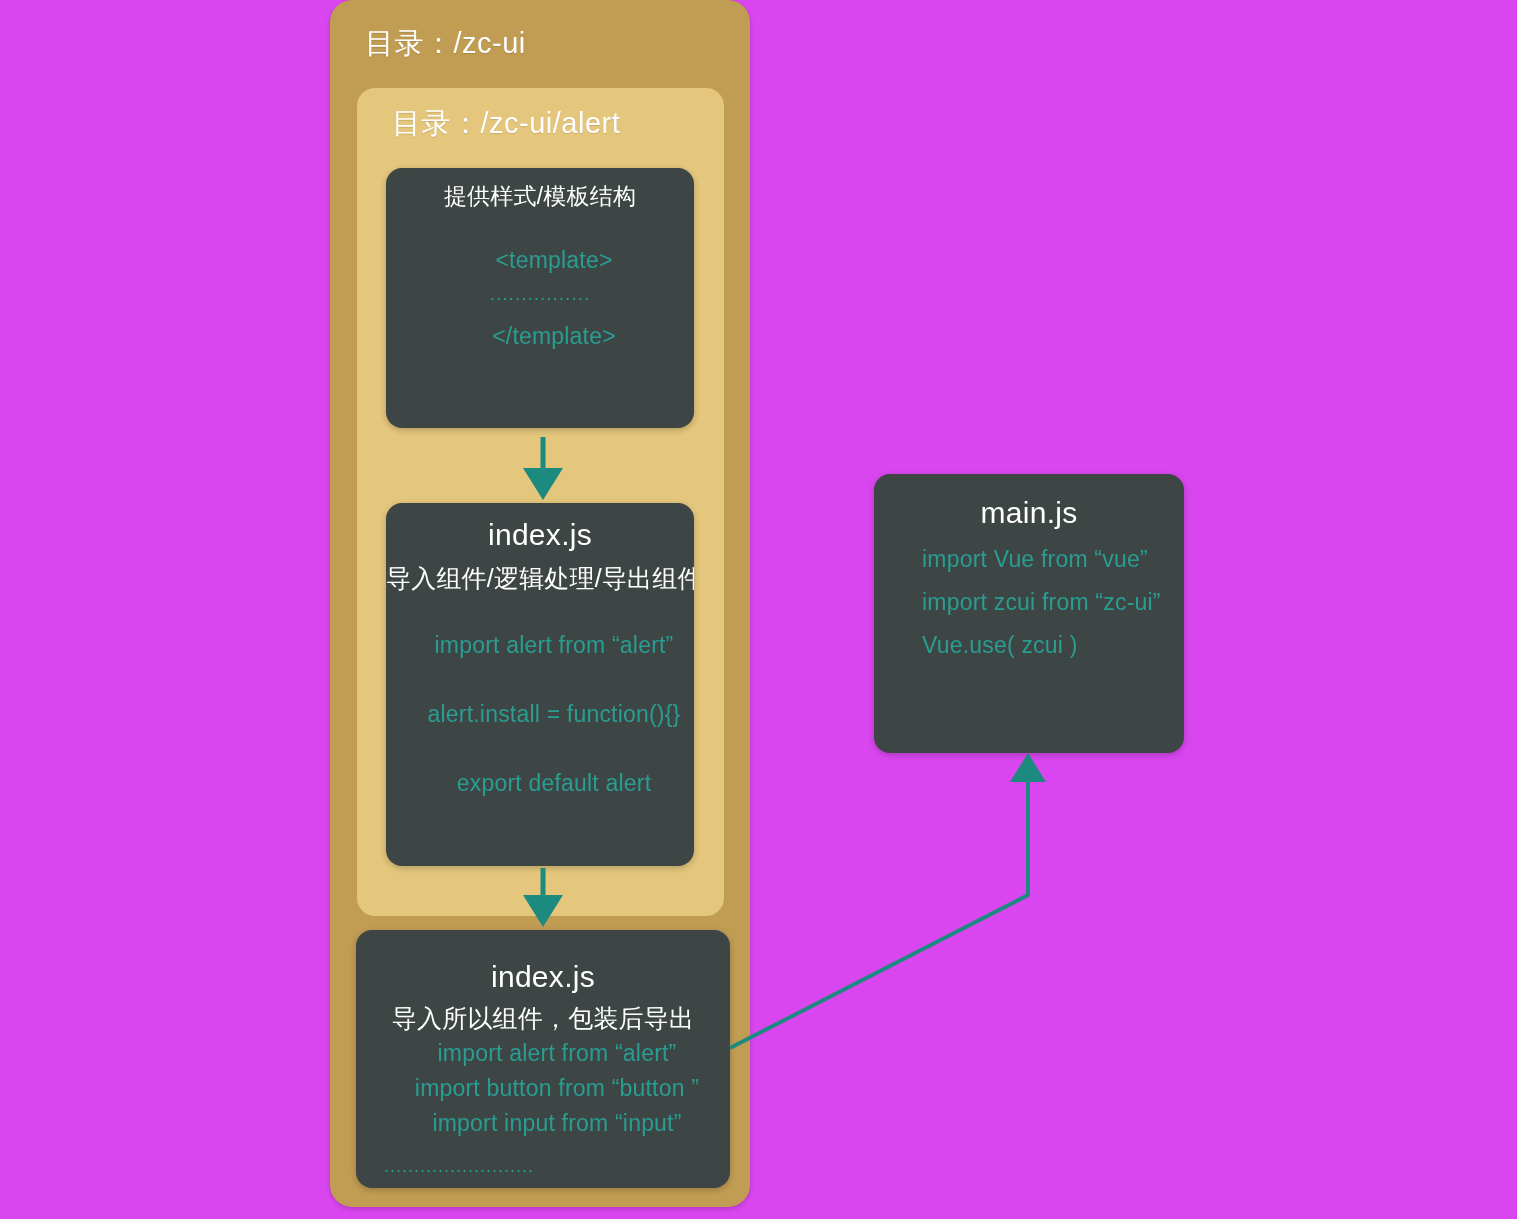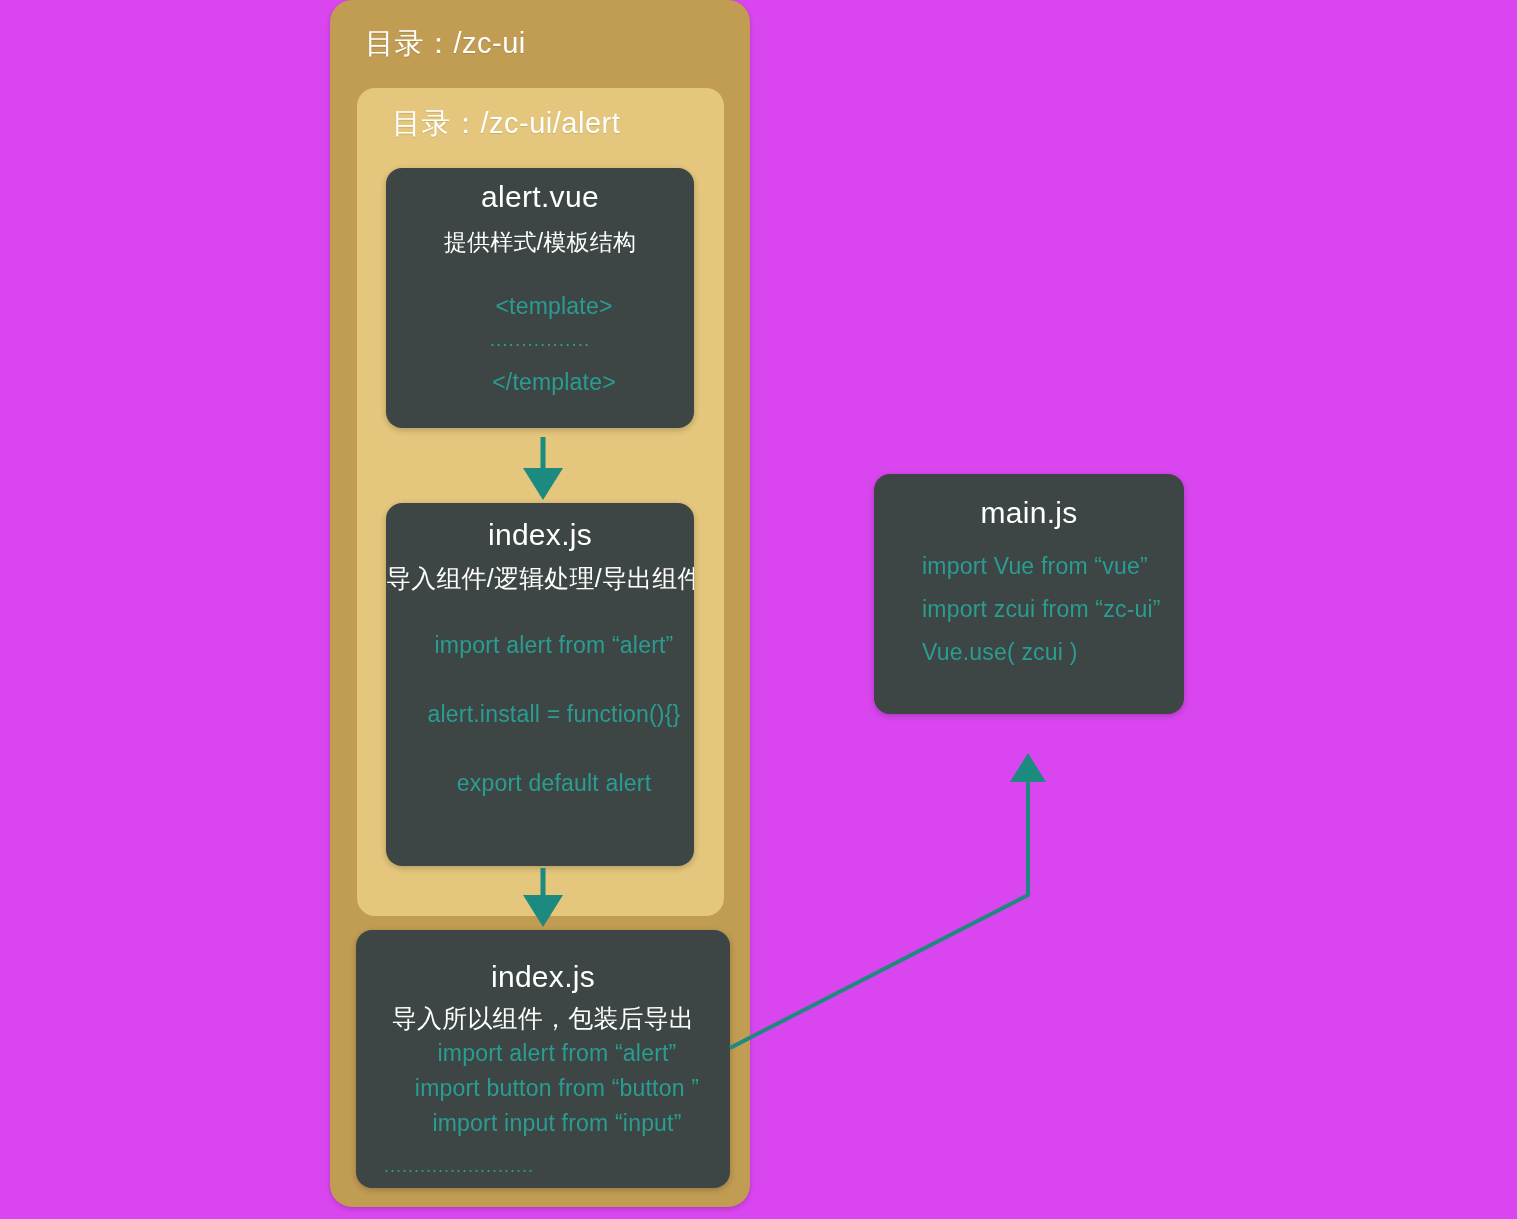--- a/index.html
+++ b/index.html
@@ -59,21 +59,21 @@
     background: #3d4644;
     border-radius: 16px;
     box-shadow: 0 2px 6px rgba(0,0,0,0.22);
     text-align: center;
     overflow: hidden;
   }
 
   .card-alert  { left: 386px; top: 168px;  width: 308px; height: 260px; }
   .card-index1 { left: 386px; top: 503px;  width: 308px; height: 363px; }
   .card-index2 { left: 356px; top: 930px;  width: 374px; height: 258px; }
-  .card-main   { left: 874px; top: 474px;  width: 310px; height: 240px; }
+  .card-main   { left: 874px; top: 474px;  width: 310px; height: 279px; }
 
   .card-title {
     color: #ffffff;
     font-size: 30px;
     font-weight: 400;
     letter-spacing: 0.3px;
   }
 
   .card-subtitle {
     color: #ffffff;
@@ -115,21 +115,21 @@
 
   .card-index2 .card-title    { margin-top: 30px; }
   .card-index2 .card-subtitle { margin-top: 8px; font-size: 25px; }
   .card-index2 .code-1        { margin-top: 5px; }
   .card-index2 .code-2        { margin-top: 8px; }
   .card-index2 .code-3        { margin-top: 8px; }
   .card-index2 .dots-1        { margin-top: 20px; font-size: 18px;
                                 text-align: left; padding-left: 28px; }
 
   .card-main .card-title { margin-top: 22px; }
-  .card-main .code-block { margin-top: 23px; text-align: left; padding-left: 20px; }
+  .card-main .code-block { margin-top: 16px; text-align: left; padding-left: 20px; }
   .card-main .code-line  { display: block; margin-bottom: 16px; }
 
   
   .connector-svg {
     position: absolute;
     left: 0; top: 0;
     width: 1517px;
     height: 1219px;
     pointer-events: none;
   }
@@ -141,21 +141,20 @@
 
   <div class="dir-outer"></div>
 
   <div class="dir-inner"></div>
 
   <div class="dir-label dir-label-outer">目录：/zc-ui</div>
 
   <div class="dir-label dir-label-inner">目录：/zc-ui/alert</div>
 
   <div class="card card-alert">
-    <div class="card-title">alert.vue</div>
     <div class="card-subtitle">提供样式/模板结构</div>
     <div class="code-line code-1">&lt;template&gt;</div>
     <div class="dots-line dots-1">................</div>
     <div class="code-line code-2">&lt;/template&gt;</div>
   </div>
 
   <div class="card card-index1">
     <div class="card-title">index.js</div>
     <div class="card-subtitle">导入组件/逻辑处理/导出组件</div>
     <div class="code-line code-1">import alert from “alert”</div>

